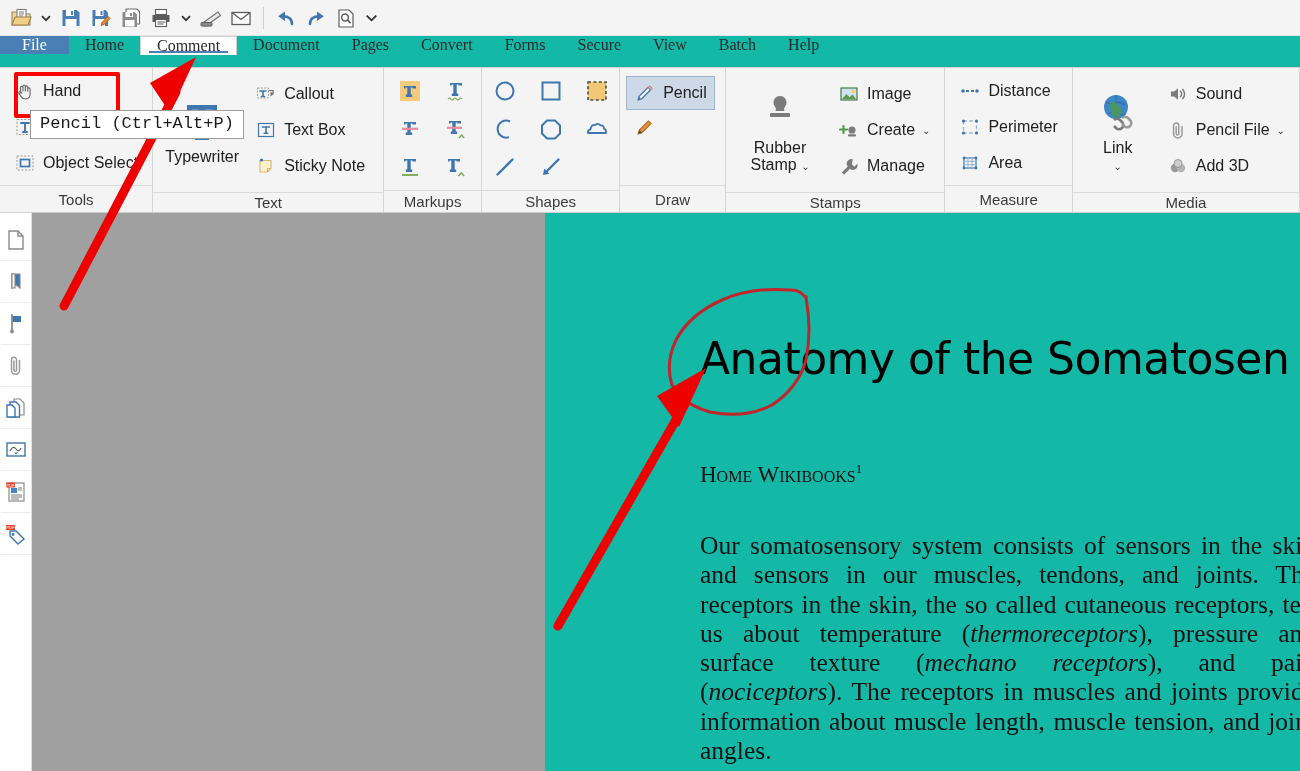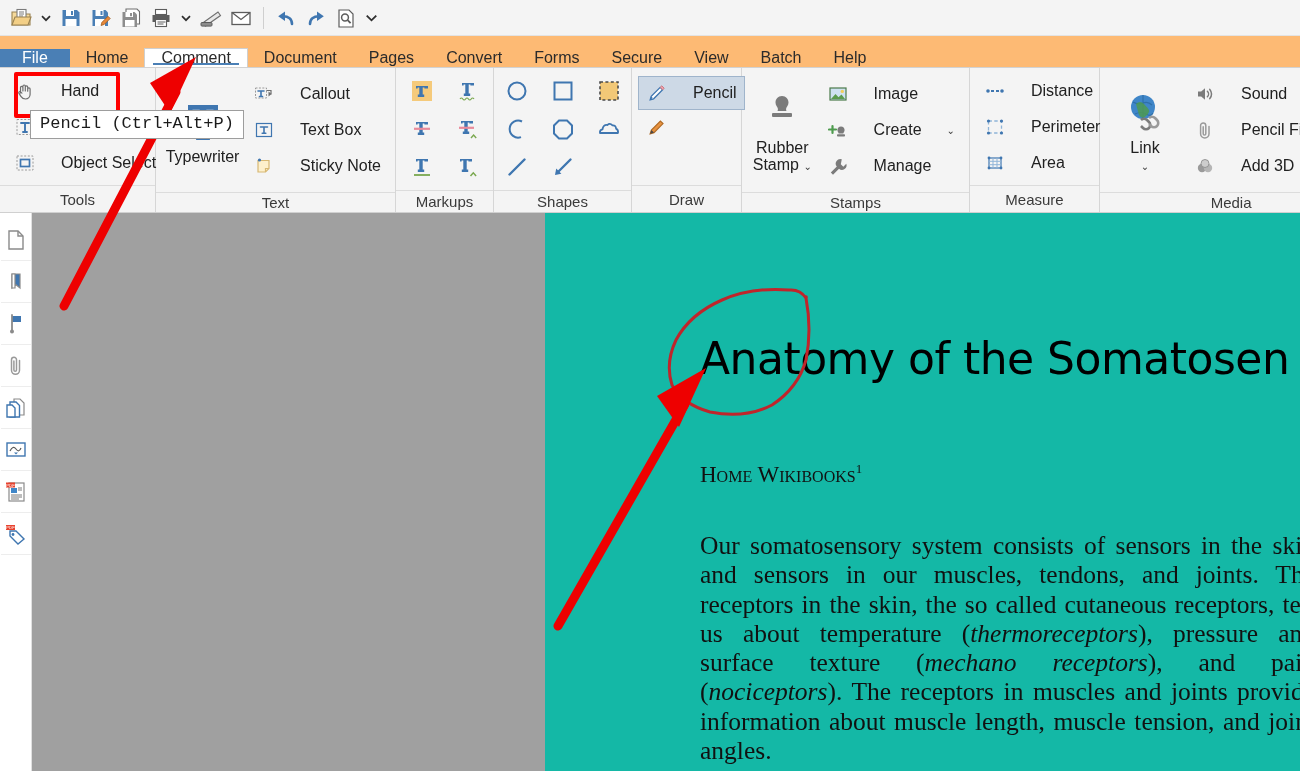--- a/index.html
+++ b/index.html
@@ -31,25 +31,26 @@
     display: flex; align-items: center; justify-content: center;
     font-size: 10px; color: #333;
   }
   .qat-sep {
     width: 1px; height: 22px; background: #cfcfcf; margin: 0 7px;
   }
 
   
   .tabstrip {
     height: 32px;
-    background: #fdba74;
-    display: flex;
-    align-items: flex-end;
+    background: #14b8a6;
+    display: flex;
+    align-items: flex-start;
     border-bottom: 1px solid #d2d2d2;
     position: relative;
+    font-family: Liberation Serif, serif;
   }
   .tab {
     display: flex; align-items: center; justify-content: center;
     padding: 0 16px;
     font-size: 16px;
     color: #2b2b2b;
     position: relative;
     white-space: nowrap;
   }
   .tab.file {
@@ -105,21 +106,21 @@
   }
 
   .col {
     display: flex;
     flex-direction: column;
     justify-content: center;
   }
   .item {
     display: flex;
     align-items: center;
-    gap: 25px;
+    gap: 7px;
     height: 36px;
     padding: 0 7px;
     font-size: 16px;
     color: #212121;
     white-space: nowrap;
     border: 1px solid transparent;
   }
   .item .ico {
     width: 22px; height: 22px;
     display: flex; align-items: center; justify-content: center;

